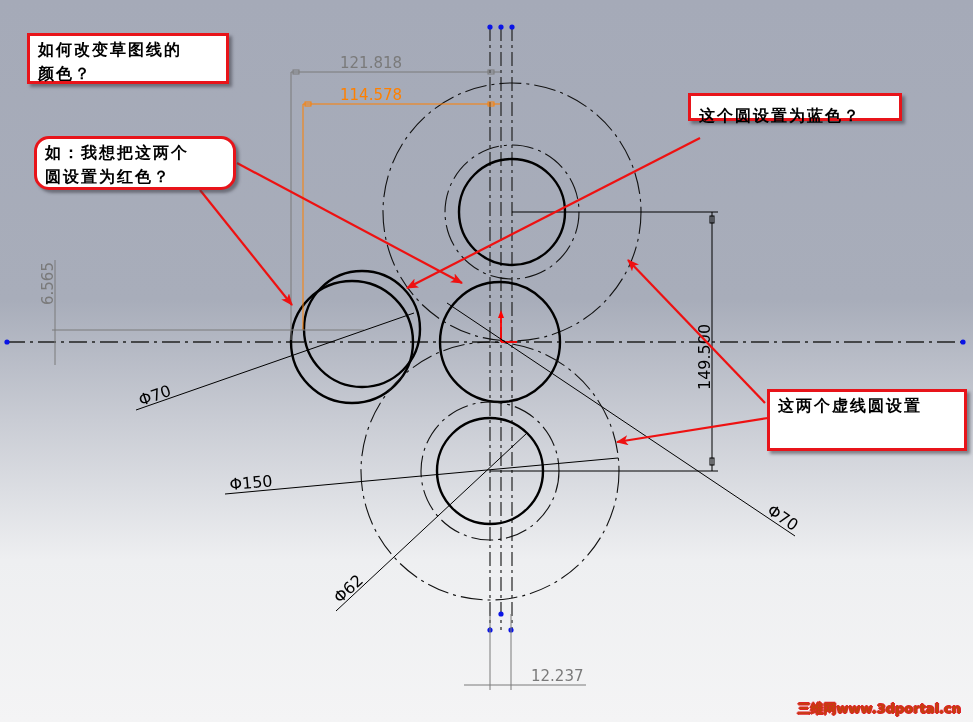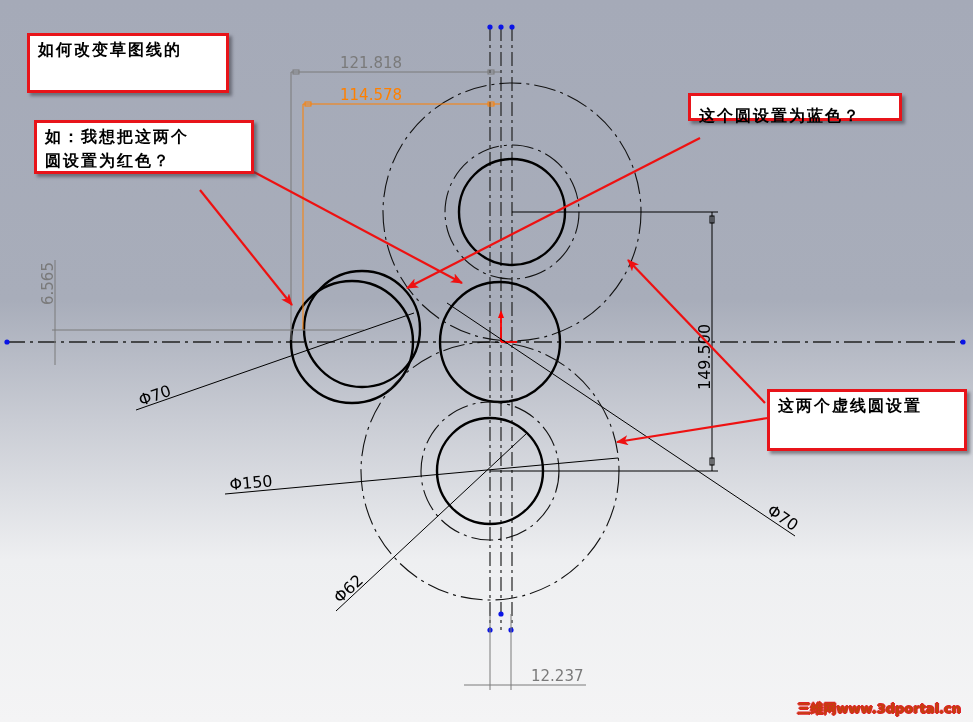--- a/index.html
+++ b/index.html
@@ -128,24 +128,25 @@
   </defs>
   <g>
     <line x1="200" y1="190" x2="292" y2="305" stroke="#ee1111" stroke-width="2.2" marker-end="url(#arrowhead)"></line>
     <line x1="237" y1="163" x2="462" y2="283" stroke="#ee1111" stroke-width="2.2" marker-end="url(#arrowhead)"></line>
     <line x1="700" y1="138" x2="407" y2="288" stroke="#ee1111" stroke-width="2.2" marker-end="url(#arrowhead)"></line>
     <line x1="765" y1="403" x2="628" y2="260" stroke="#ee1111" stroke-width="2.2" marker-end="url(#arrowhead)"></line>
     <line x1="768" y1="418" x2="617" y2="442" stroke="#ee1111" stroke-width="2.2" marker-end="url(#arrowhead)"></line>
   </g>
 </svg>
 
-<div class="callout" style="left:27px;top:33px;width:202px;height:60px;">
+<div class="callout" style="left:27px;top:33px;width:202px;height:51px;">
   <div>如何改变草图线的</div>
+  <div>颜色？</div>
 </div>
-<div class="callout" style="left:34px;top:120px;width:220px;height:54px;">
+<div class="callout" style="left:34px;top:136px;width:202px;height:54px;border-radius:15px;">
   <div>如：我想把这两个</div>
   <div>圆设置为红色？</div>
 </div>
 <div class="callout" style="left:688px;top:93px;width:214px;height:28px;padding-top:8px;">
   <div>这个圆设置为蓝色？</div>
 </div>
 <div class="callout" style="left:767px;top:389px;width:200px;height:62px;padding-top:2px;">
   <div>这两个虚线圆设置</div>
 </div>
 

